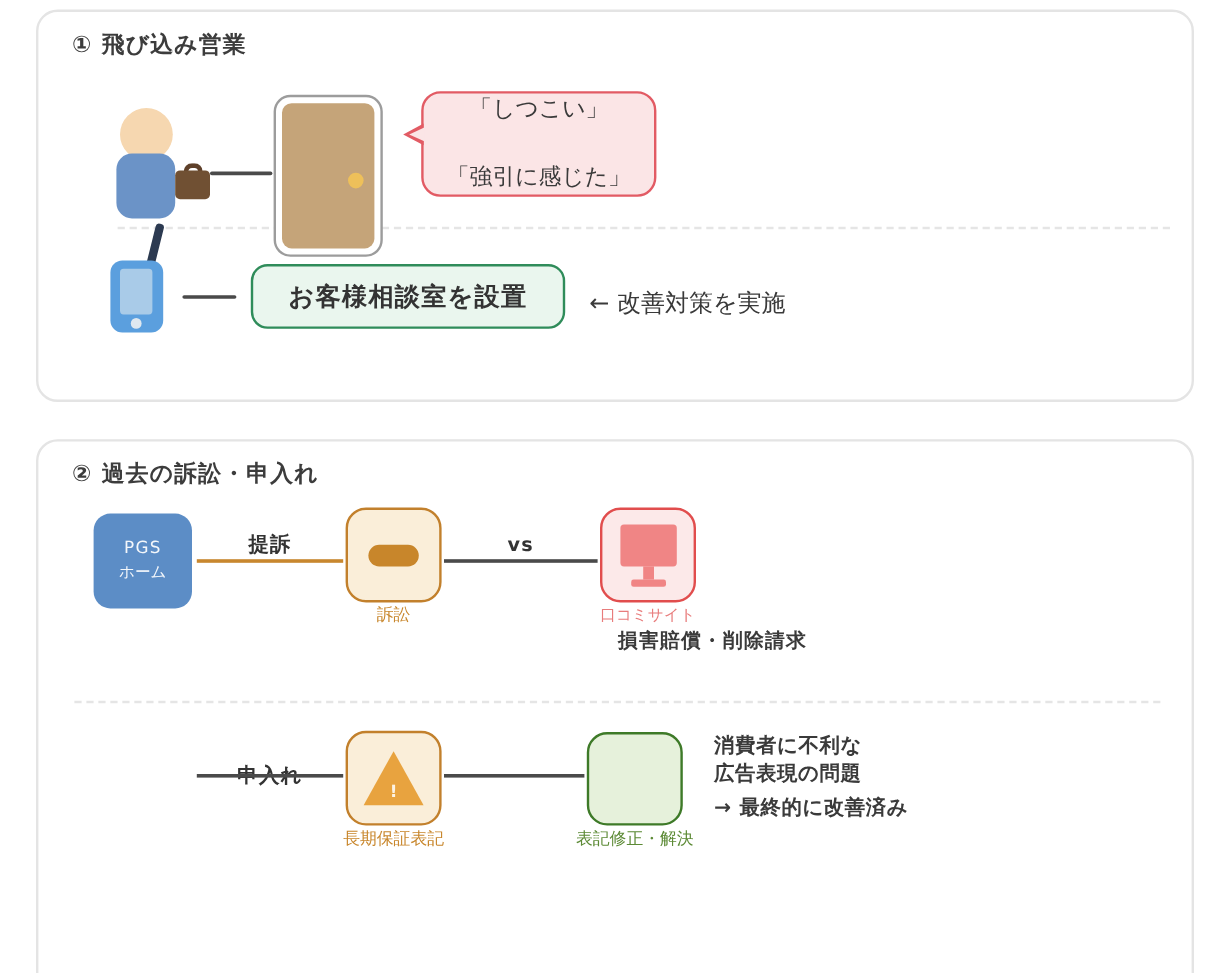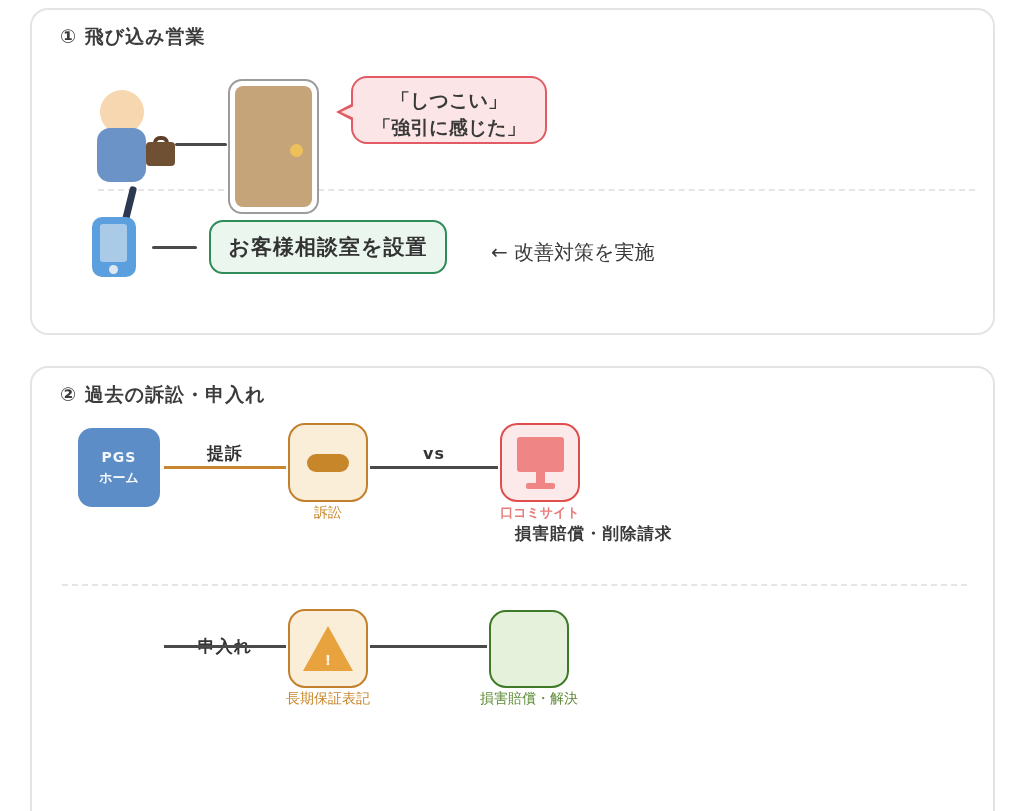--- a/index.html
+++ b/index.html
@@ -33,51 +33,51 @@
   .line1 { left:143px; top:133px; width:52px; }
   .line2 { left:120px; top:236px; width:45px; }
 
   .door { position:absolute; left:196px; top:69px; width:91px; height:135px;
           background:#fff; border:2.5px solid #9c9c9c; border-radius:14px; z-index:1; }
   .door-inner { position:absolute; left:5px; top:5px; right:5px; bottom:5px;
           background:#c5a479; border-radius:8px; }
   .knob { position:absolute; right:14px; top:63px; width:13px; height:13px;
           border-radius:50%; background:#eec05a; }
 
-  .bubble { position:absolute; left:319px; top:66px; width:196px; height:68px;
+  .bubble { position:absolute; left:319px; top:66px; width:196px; height:88px;
           background:#fbe5e6; border:2px solid #e25b64; border-radius:16px;
-          display:flex; flex-direction:column; justify-content:flex-end; align-items:center;
-          font-size:19px; font-weight:700; line-height:1.45; color:#3a3a3a; z-index:2; }
+          display:flex; flex-direction:column; justify-content:space-between; align-items:center;
+          font-size:19px; font-weight:400; line-height:1.45; color:#3a3a3a; z-index:2; }
   .bubble::before { content:""; position:absolute; left:-17px; top:25px; width:0; height:0;
           border-top:9px solid transparent; border-bottom:9px solid transparent;
           border-right:17px solid #e25b64; }
   .bubble::after  { content:""; position:absolute; left:-12px; top:28px; width:0; height:0;
           border-top:6px solid transparent; border-bottom:6px solid transparent;
           border-right:13px solid #fbe5e6; }
 
   .slant { position:absolute; left:94px; top:176px; width:7px; height:36px;
           background:#2c3a51; border-radius:3px; transform:rotate(14deg); z-index:1; }
   .phone { position:absolute; left:60px; top:207px; width:44px; height:60px;
           background:#5b9fde; border-radius:10px; z-index:2; }
   .screen { position:absolute; left:8px; top:7px; width:27px; height:38px;
           background:#a9cbe8; border-radius:3px; }
   .home { position:absolute; left:17px; top:48px; width:9px; height:9px;
           border-radius:50%; background:#dfe8f0; }
 
-  .consult-box { position:absolute; left:177px; top:210px; width:238px; height:54px;
+  .consult-box { position:absolute; left:177px; top:210px; width:262px; height:54px;
           background:#eaf6ee; border:2px solid #2f8c5a; border-radius:14px;
           display:flex; align-items:center; justify-content:center;
           font-size:21px; font-weight:600; color:#333; letter-spacing:1px; z-index:2; }
   .note1 { position:absolute; left:459px; top:229px; font-size:20px; color:#3a3a3a; }
 
   
   .src-box { position:absolute; border-radius:14px; display:flex; flex-direction:column;
           align-items:center; justify-content:center; color:rgba(255,255,255,.93);
           text-align:center; line-height:1.55; }
-  .pgs { left:46px; top:60px; width:82px; height:79px; background:#5c8dc6;font-weight:bold; }
+  .pgs { left:46px; top:60px; width:82px; height:79px; background:#5c8dc6; }
   .pgs .l1 { font-size:14px; letter-spacing:1px; }
   .pgs .l2 { font-size:13px;text-align:center; }
   .cso { left:48px; top:242px; width:80px; height:78px; background:#6fc7a4; }
   .cso .l1 { font-size:13px; letter-spacing:1px; }
   .cso .l2 { font-size:12px; }
   .cso .l3 { font-size:10.5px; }
 
   .edge-label { position:absolute; text-align:center; font-size:17px; font-weight:700;
           color:#333; letter-spacing:1px; }
   .sue-label   { left:132px; top:74px;  width:122px; }
@@ -109,21 +109,21 @@
   .tri { position:absolute; left:0; top:0; width:0; height:0;
           border-left:25px solid transparent; border-right:25px solid transparent;
           border-bottom:45px solid #e8a33f; }
   .excl { position:absolute; left:0; right:0; bottom:3px; text-align:center;
           color:#fdf3e3; font-size:14px; font-weight:700; }
   .resolved { left:457px; top:242px; width:80px; height:78px;
           background:#e6f1db; border:2px solid #3e7a28; }
 
   .icon-label { position:absolute; text-align:center; font-size:14px; }
   .lawsuit-label  { left:256px; top:136px; width:80px;  color:#c8862b; }
-  .site-label     { left:456px; top:136px; width:104px; color:#e87c7c; font-size:13px;font-weight:bold; }
+  .site-label     { left:456px; top:136px; width:104px; color:#e87c7c; font-size:13px; }
   .warn-label     { left:244px; top:322px; width:104px; color:#c8862b; }
   .resolved-label { left:445px; top:322px; width:104px; color:#5c8a35; }
 
   .claim { position:absolute; left:483px; top:155px; font-size:16.5px; font-weight:600;
           color:#3a3a3a; letter-spacing:1px; }
   .note2 { position:absolute; left:563px; top:243px; font-size:17px; font-weight:600;
           color:#3a3a3a; line-height:23px; letter-spacing:0.5px; }
   .note2 .nl3 { display:block; margin-top:5px; }
   .note2 span { display:block; }
 </style>
@@ -207,17 +207,22 @@
       <div class="tri-wrap">
         <div class="tri"></div>
         <div class="excl">!</div>
       </div>
     </div>
     <div class="icon-label warn-label">長期保証表記</div>
 
     <div class="edge res-line"></div>
 
     <div class="icon-box resolved"></div>
-    <div class="icon-label resolved-label">損害賠償・解決</div>
-
+    <div class="icon-label resolved-label">表記修正・解決</div>
+
+    <div class="note2">
+      <span>消費者に不利な</span>
+      <span>広告表現の問題</span>
+      <span class="nl3">→ 最終的に改善済み</span>
+    </div>
   </section>
 
 </div>
 
 </body></html>

